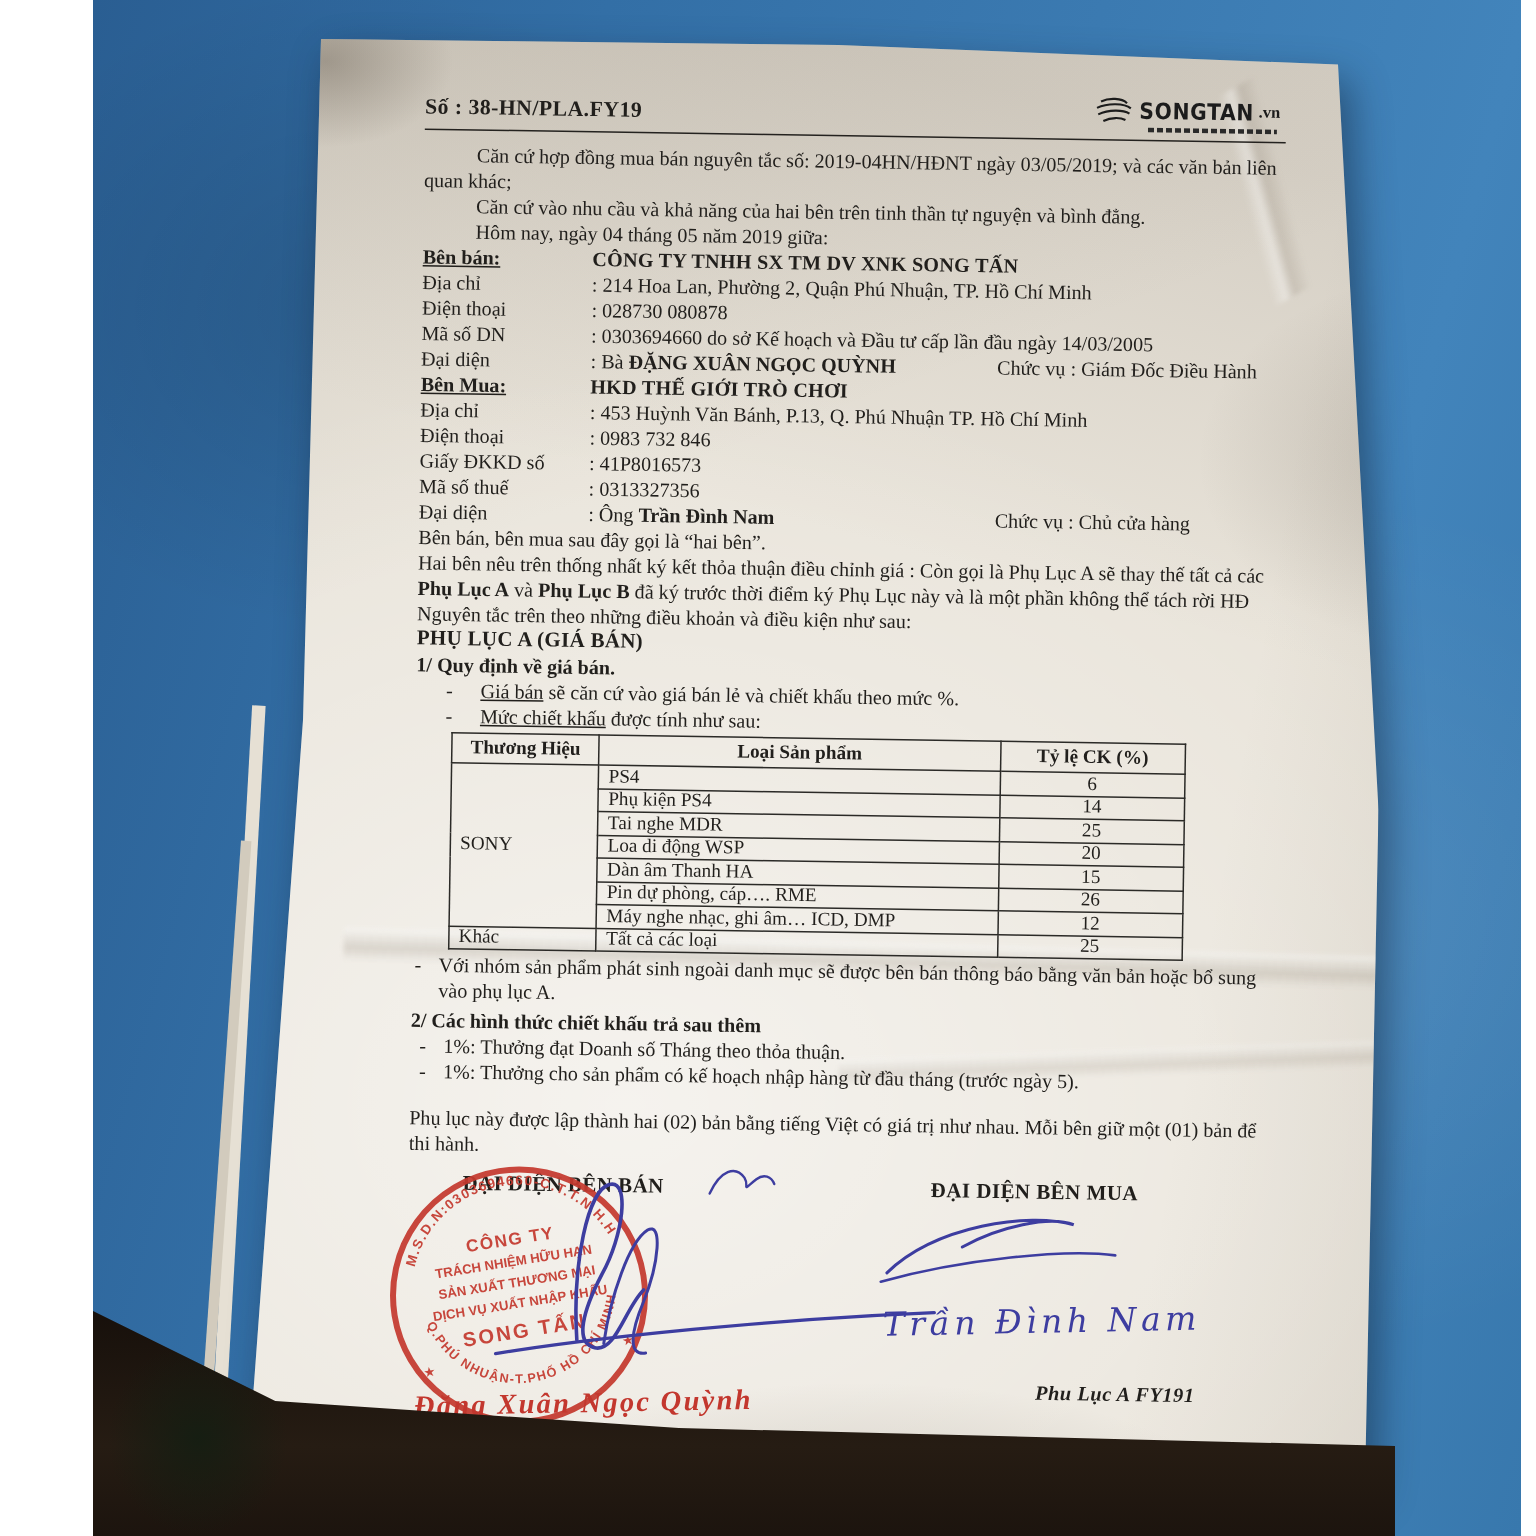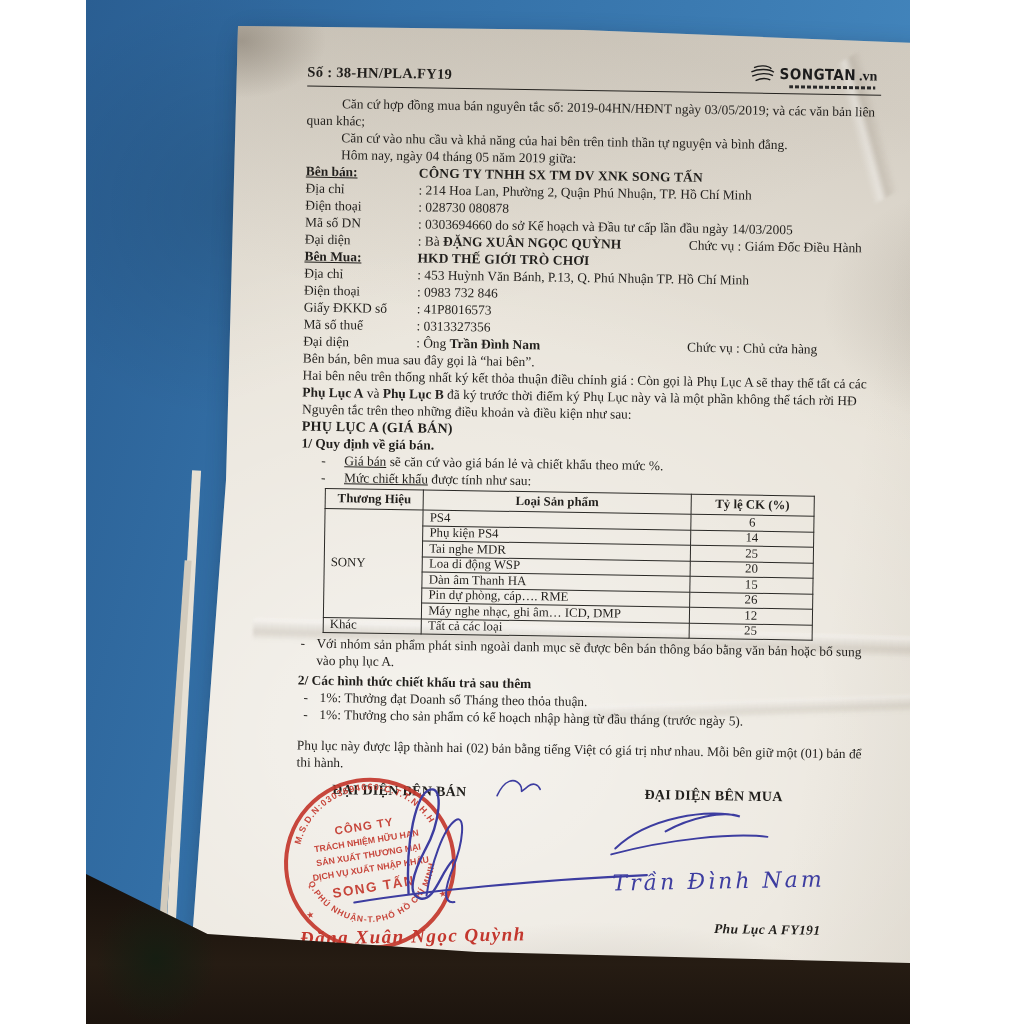--- a/index.html
+++ b/index.html
@@ -1,18 +1,18 @@
 <!DOCTYPE html>
 <html><head>
 <meta charset="utf-8">
 <style>
   html,body{margin:0;padding:0;}
   body{width:1024px;height:1024px;background:#ffffff;overflow:hidden;position:relative;
        font-family:"Liberation Serif", serif;-webkit-font-smoothing:antialiased;}
-  .photo{position:absolute;left:86px;top:0;width:824px;height:1024px;overflow:hidden;
+  .photo{position:absolute;left:62px;top:0;width:952px;height:1024px;overflow:hidden;
          background:linear-gradient(105deg,#2a5e92 0%,#336fa6 28%,#3b7ab1 55%,#4284bb 78%,#3878ad 100%);}
   .photo-grain{position:absolute;inset:0;background:
       radial-gradient(40% 30% at 18% 20%, rgba(0,0,0,.12), transparent 70%),
       radial-gradient(50% 40% at 85% 60%, rgba(255,255,255,.08), transparent 70%);}
   .floor{position:absolute;left:0;bottom:0;width:868px;height:150px;
          clip-path:polygon(0 0, 14% 40%, 45% 52%, 100% 60%, 100% 100%, 0 100%);
          background:linear-gradient(#17100b,#261c13 60%,#1c140e);}
   .floor-blob{position:absolute;left:10px;bottom:0;width:120px;height:130px;
          background:radial-gradient(closest-side, rgba(20,30,18,.9), rgba(10,14,8,.0));}
   .stack-edge{position:absolute;background:#ddd6c9;}
@@ -46,21 +46,21 @@
   .doc-rot{transform:rotate(.9deg);transform-origin:30px 10px;
            padding:14px 56px 0 70px;color:#211f1c;font-size:13.4px;line-height:17px;}
 
   .top-row{display:flex;justify-content:space-between;align-items:flex-end;margin-top:16px;}
   .doc-number{font-weight:600;font-size:14.5px;letter-spacing:.3px;}
   .logo{display:flex;flex-direction:column;align-items:flex-end;margin-right:4px;}
   .logo-main{display:flex;align-items:center;gap:3px;}
   .logo-globe{width:26px;height:20px;}
   .logo-word{font-family:"DejaVu Sans", sans-serif;font-weight:bold;font-size:15px;
              letter-spacing:.5px;color:#1c1c1c;font-stretch:condensed;}
-  .logo-tld{font-size:14px;font-weight:bold;color:#1c1c1c;}
+  .logo-tld{font-size:11px;font-weight:bold;color:#1c1c1c;}
   .logo-tagline{width:86px;height:3px;margin-top:1px;margin-right:2px;
       background:repeating-linear-gradient(90deg,#2a2a2a 0 4px,transparent 4px 6px);}
   .rule{border:none;border-top:1.6px solid #24221f;margin:5px 0 8px 0;}
 
   p{margin:0;}
   .indent{text-indent:35px;}
   .party-row{display:grid;grid-template-columns:113px 1fr;}
   .party-row.rep{grid-template-columns:113px 1fr 190px;}
   .plabel{font-weight:normal;}
   .section-label{font-weight:bold;text-decoration:underline;}

